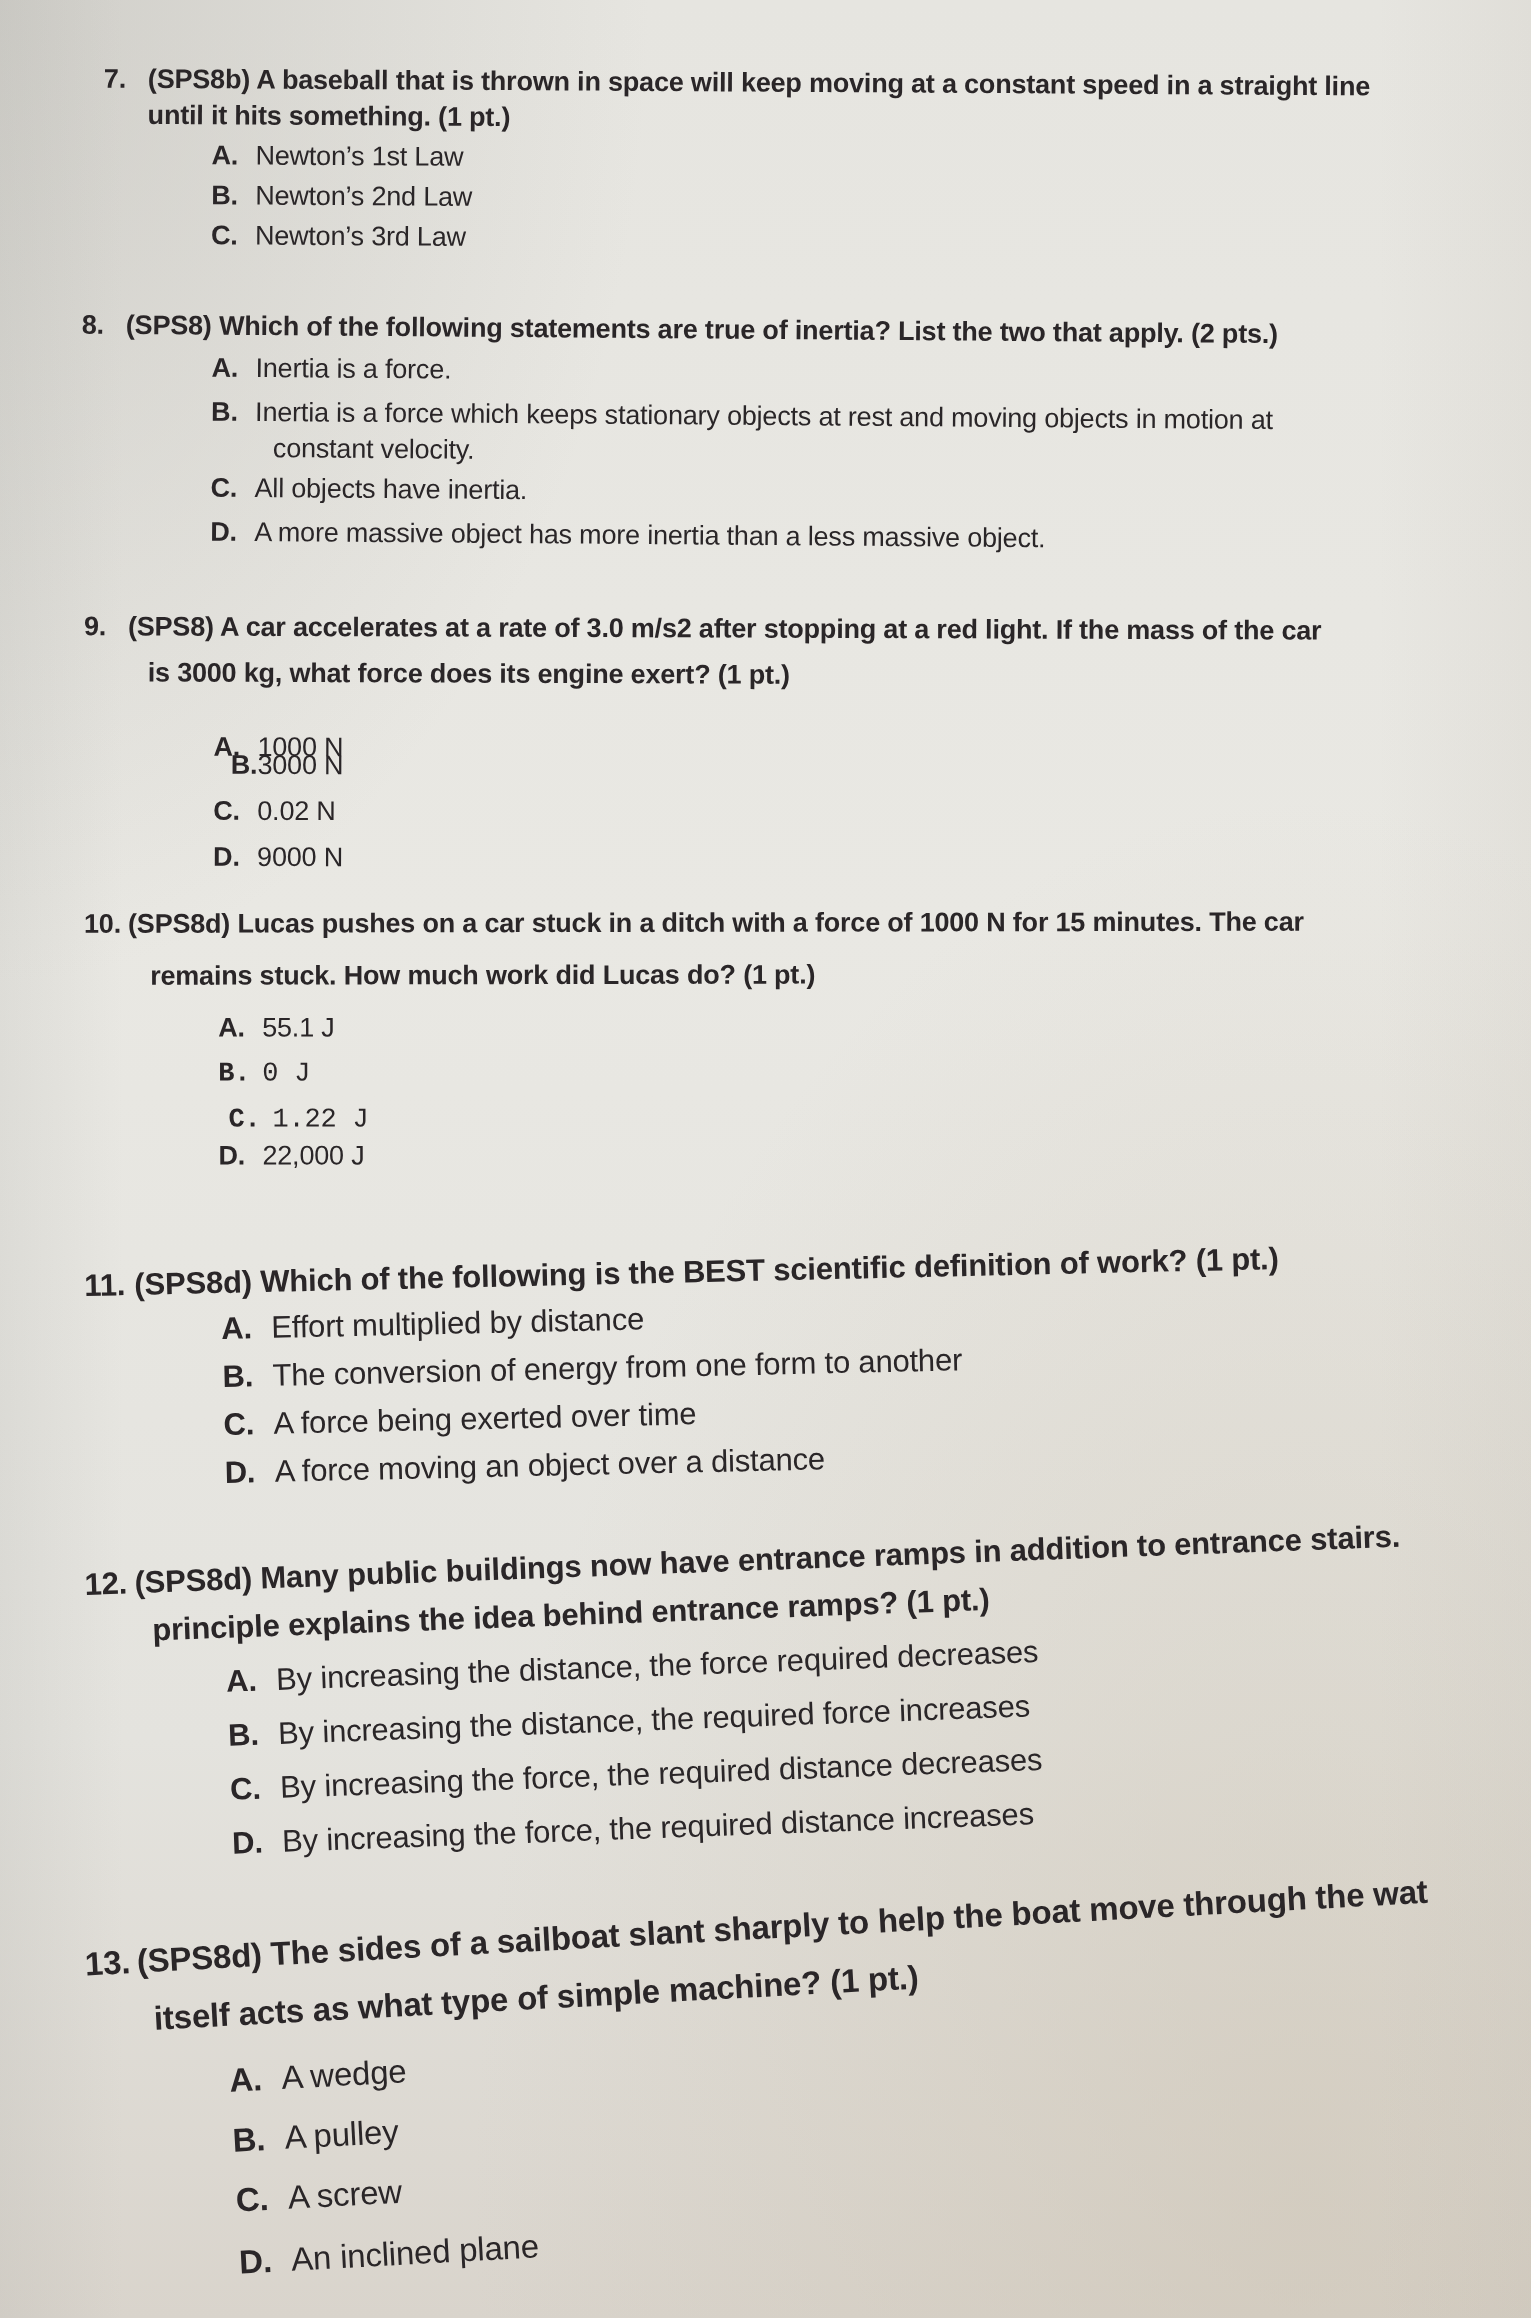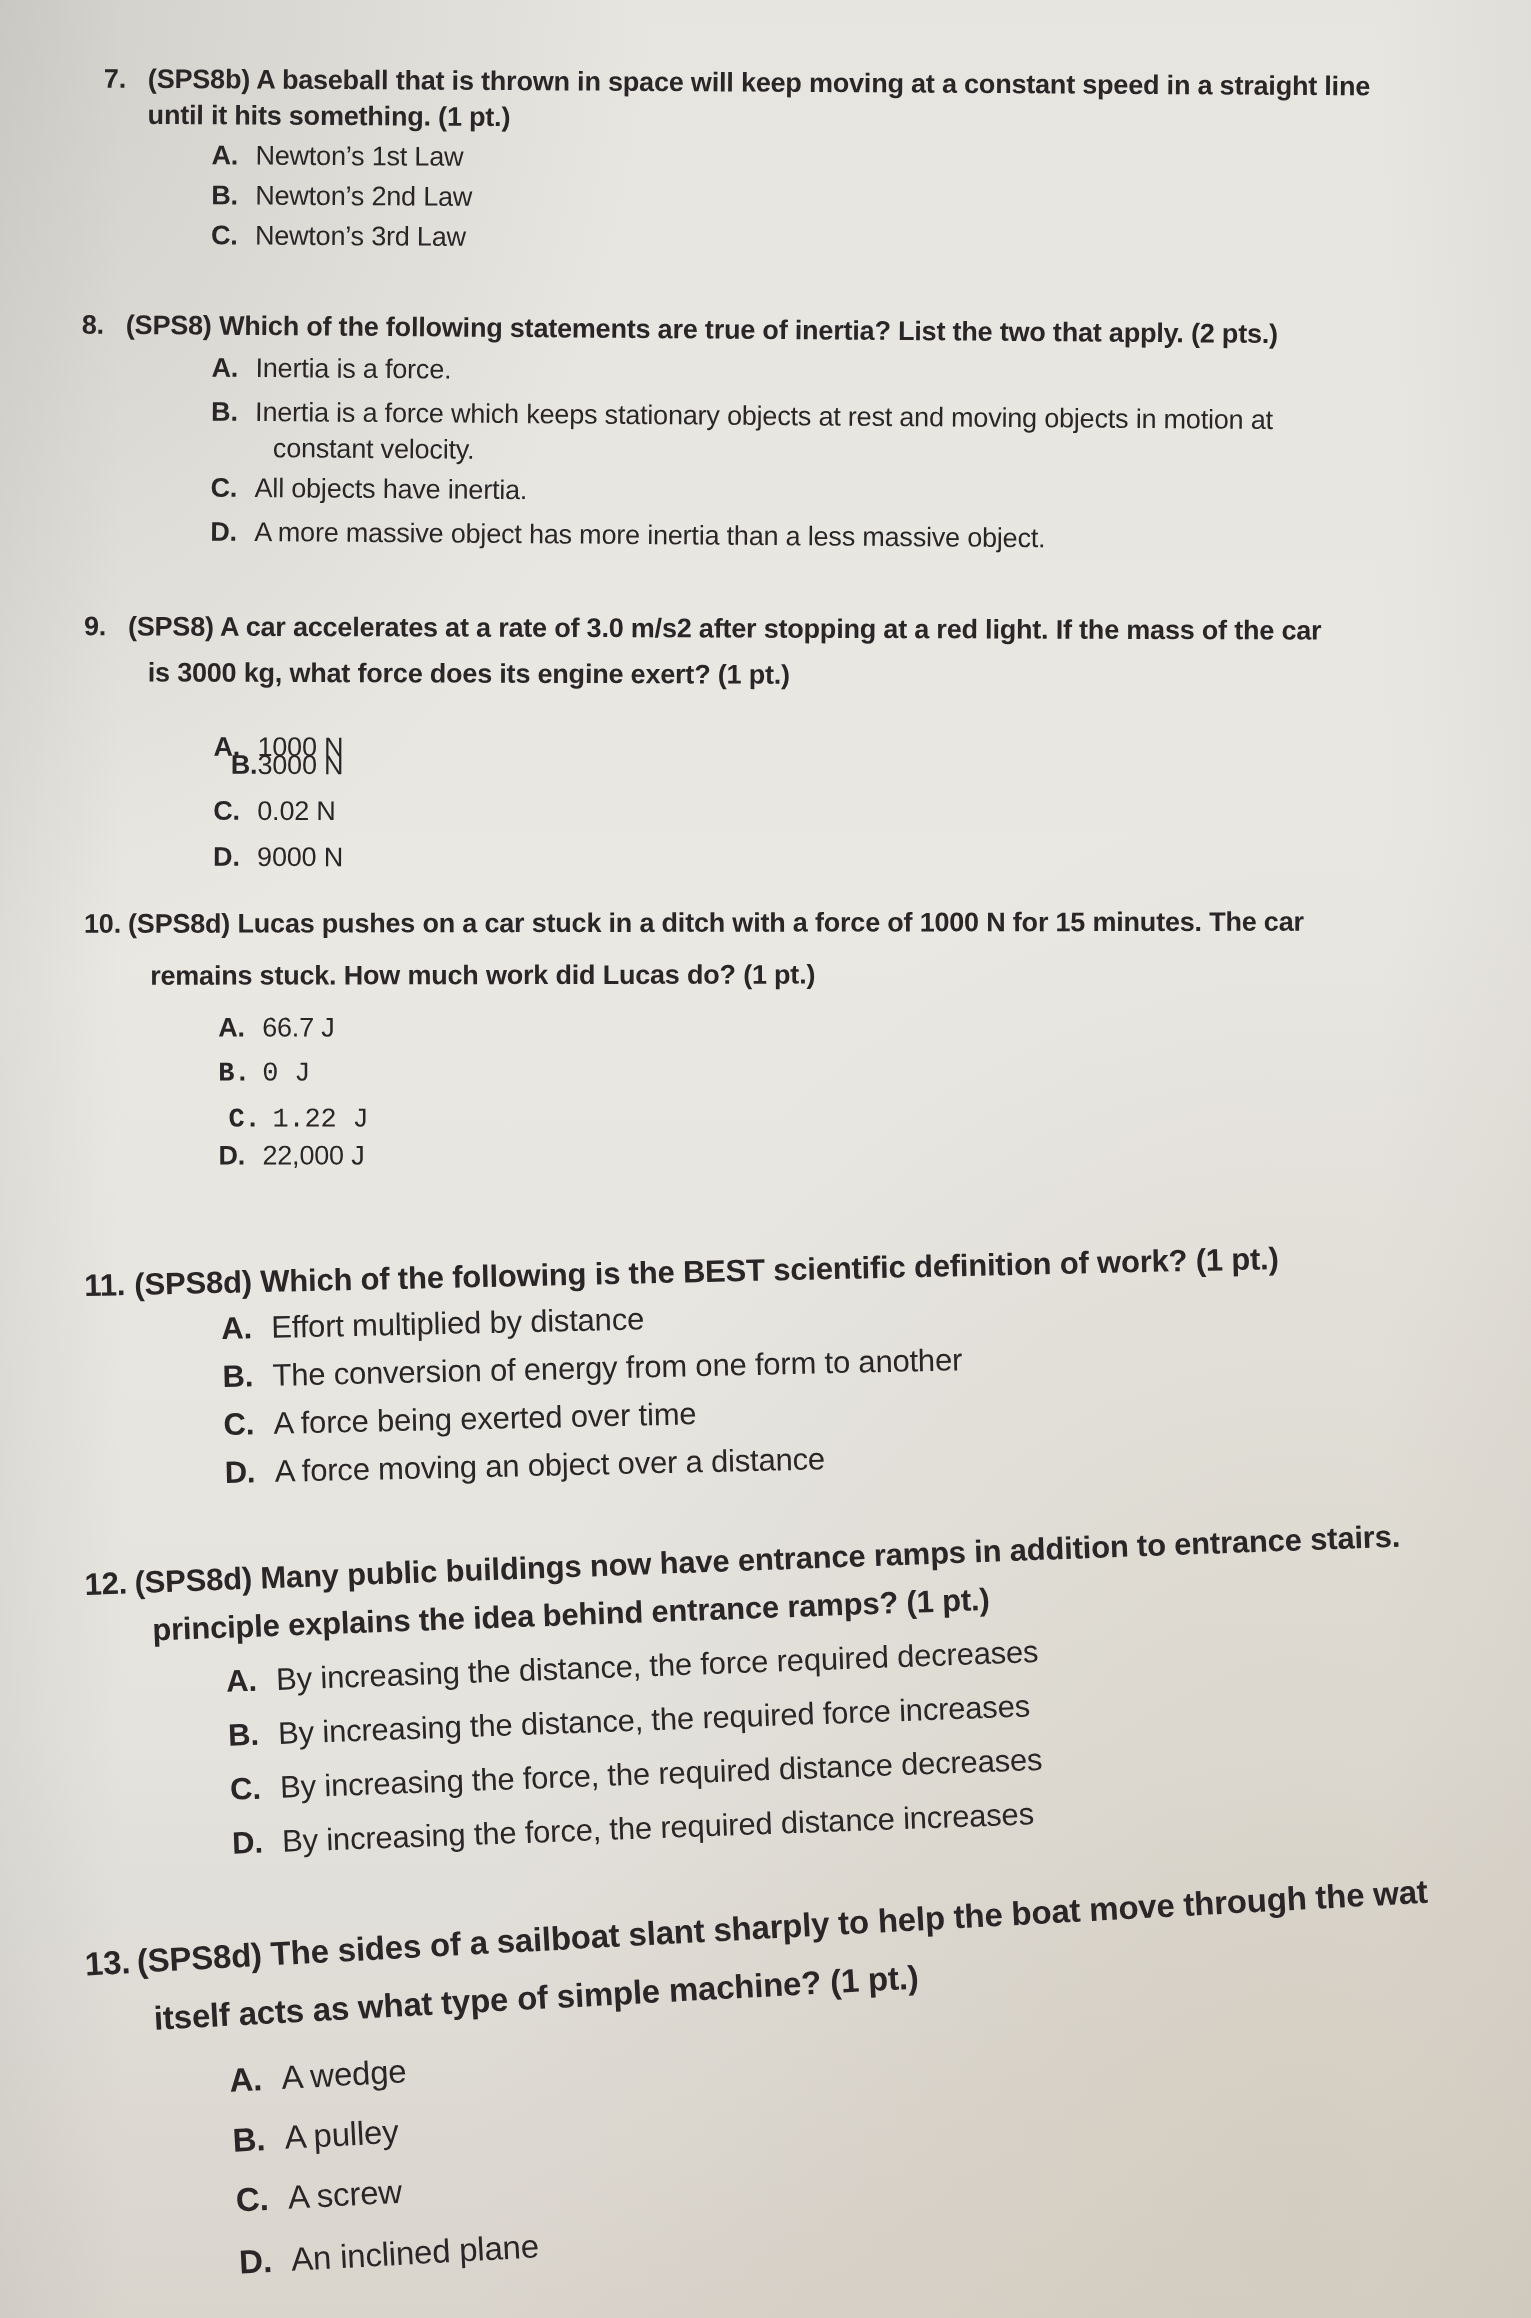--- a/index.html
+++ b/index.html
@@ -143,21 +143,21 @@
     <span class="opt-letter">D.</span><span class="opt-text">9000 N</span>
   </div>
 </div>
 
 <div class="q" style="top:908px; transform: rotate(-0.1deg);">
   <div class="q-head" style="left:84px; top:0;">
     <span class="q-num">10.</span><span class="q-std">(SPS8d)</span> <span class="q-text">Lucas pushes on a car stuck in a ditch with a force of 1000 N for 15 minutes. The car</span>
   </div>
   <div class="q-cont" style="left:150px; top:52px;">remains stuck. How much work did Lucas do? (1 pt.)</div>
   <div class="opt" style="left:218px; top:104px;">
-    <span class="opt-letter">A.</span><span class="opt-text">66.7 J</span>
+    <span class="opt-letter">A.</span><span class="opt-text">55.1 J</span>
   </div>
   <div class="opt" style="left:218px; top:150px;font-family:Liberation Mono, monospace;">
     <span class="opt-letter">B.</span><span class="opt-text">0 J</span>
   </div>
   <div class="opt" style="left:228px; top:196px;font-family:Liberation Mono, monospace;">
     <span class="opt-letter">C.</span><span class="opt-text">1.22 J</span>
   </div>
   <div class="opt" style="left:218px; top:232px;">
     <span class="opt-letter">D.</span><span class="opt-text">22,000 J</span>
   </div>

